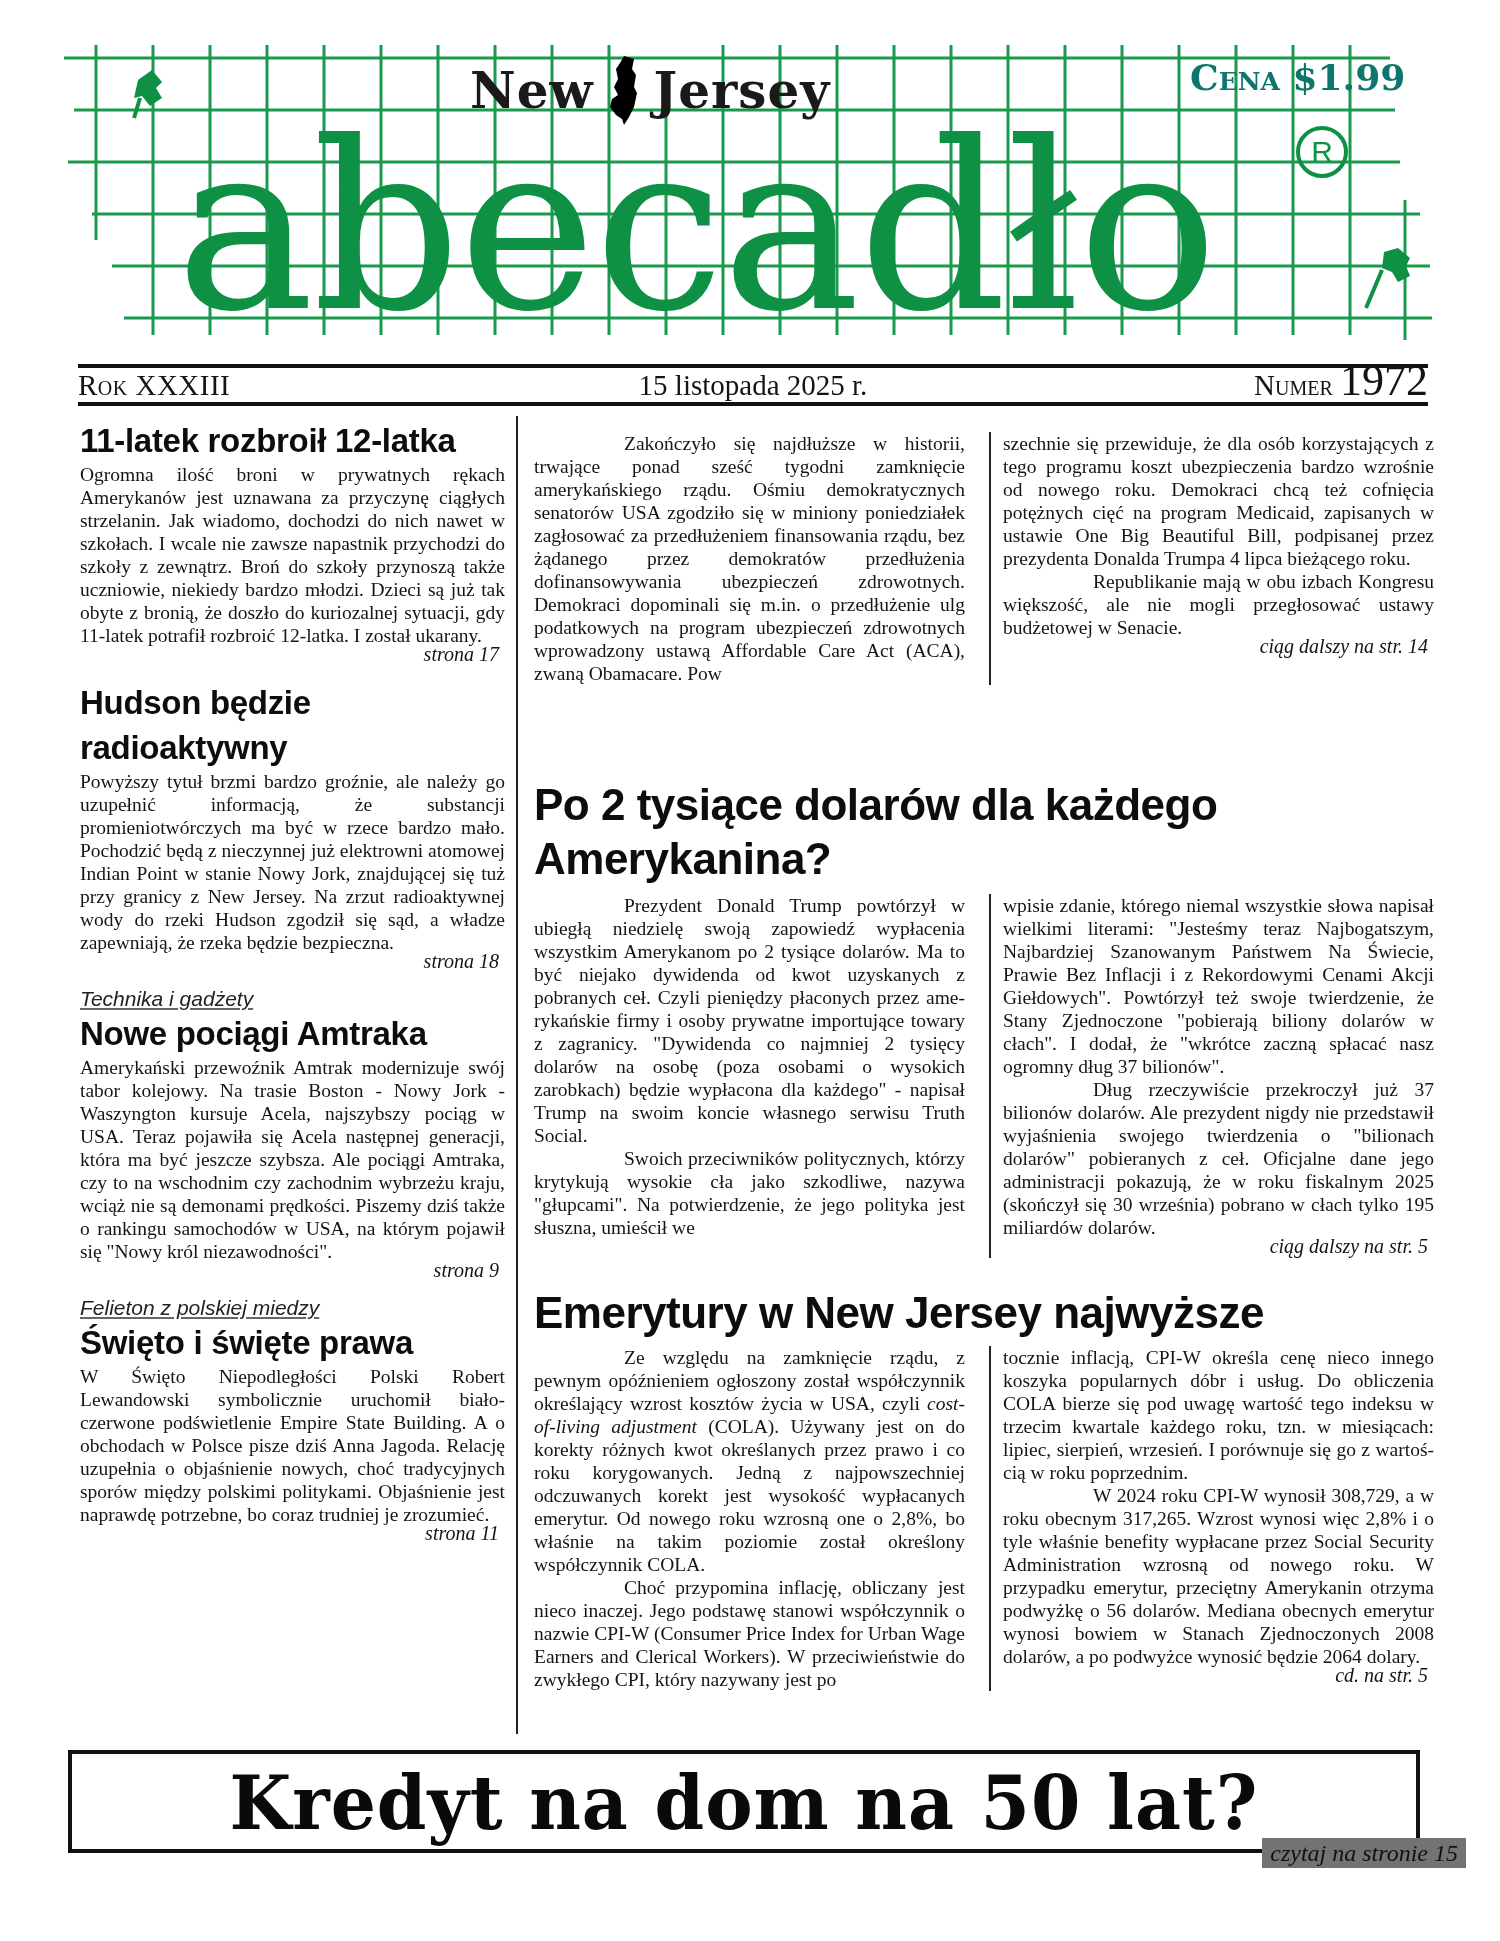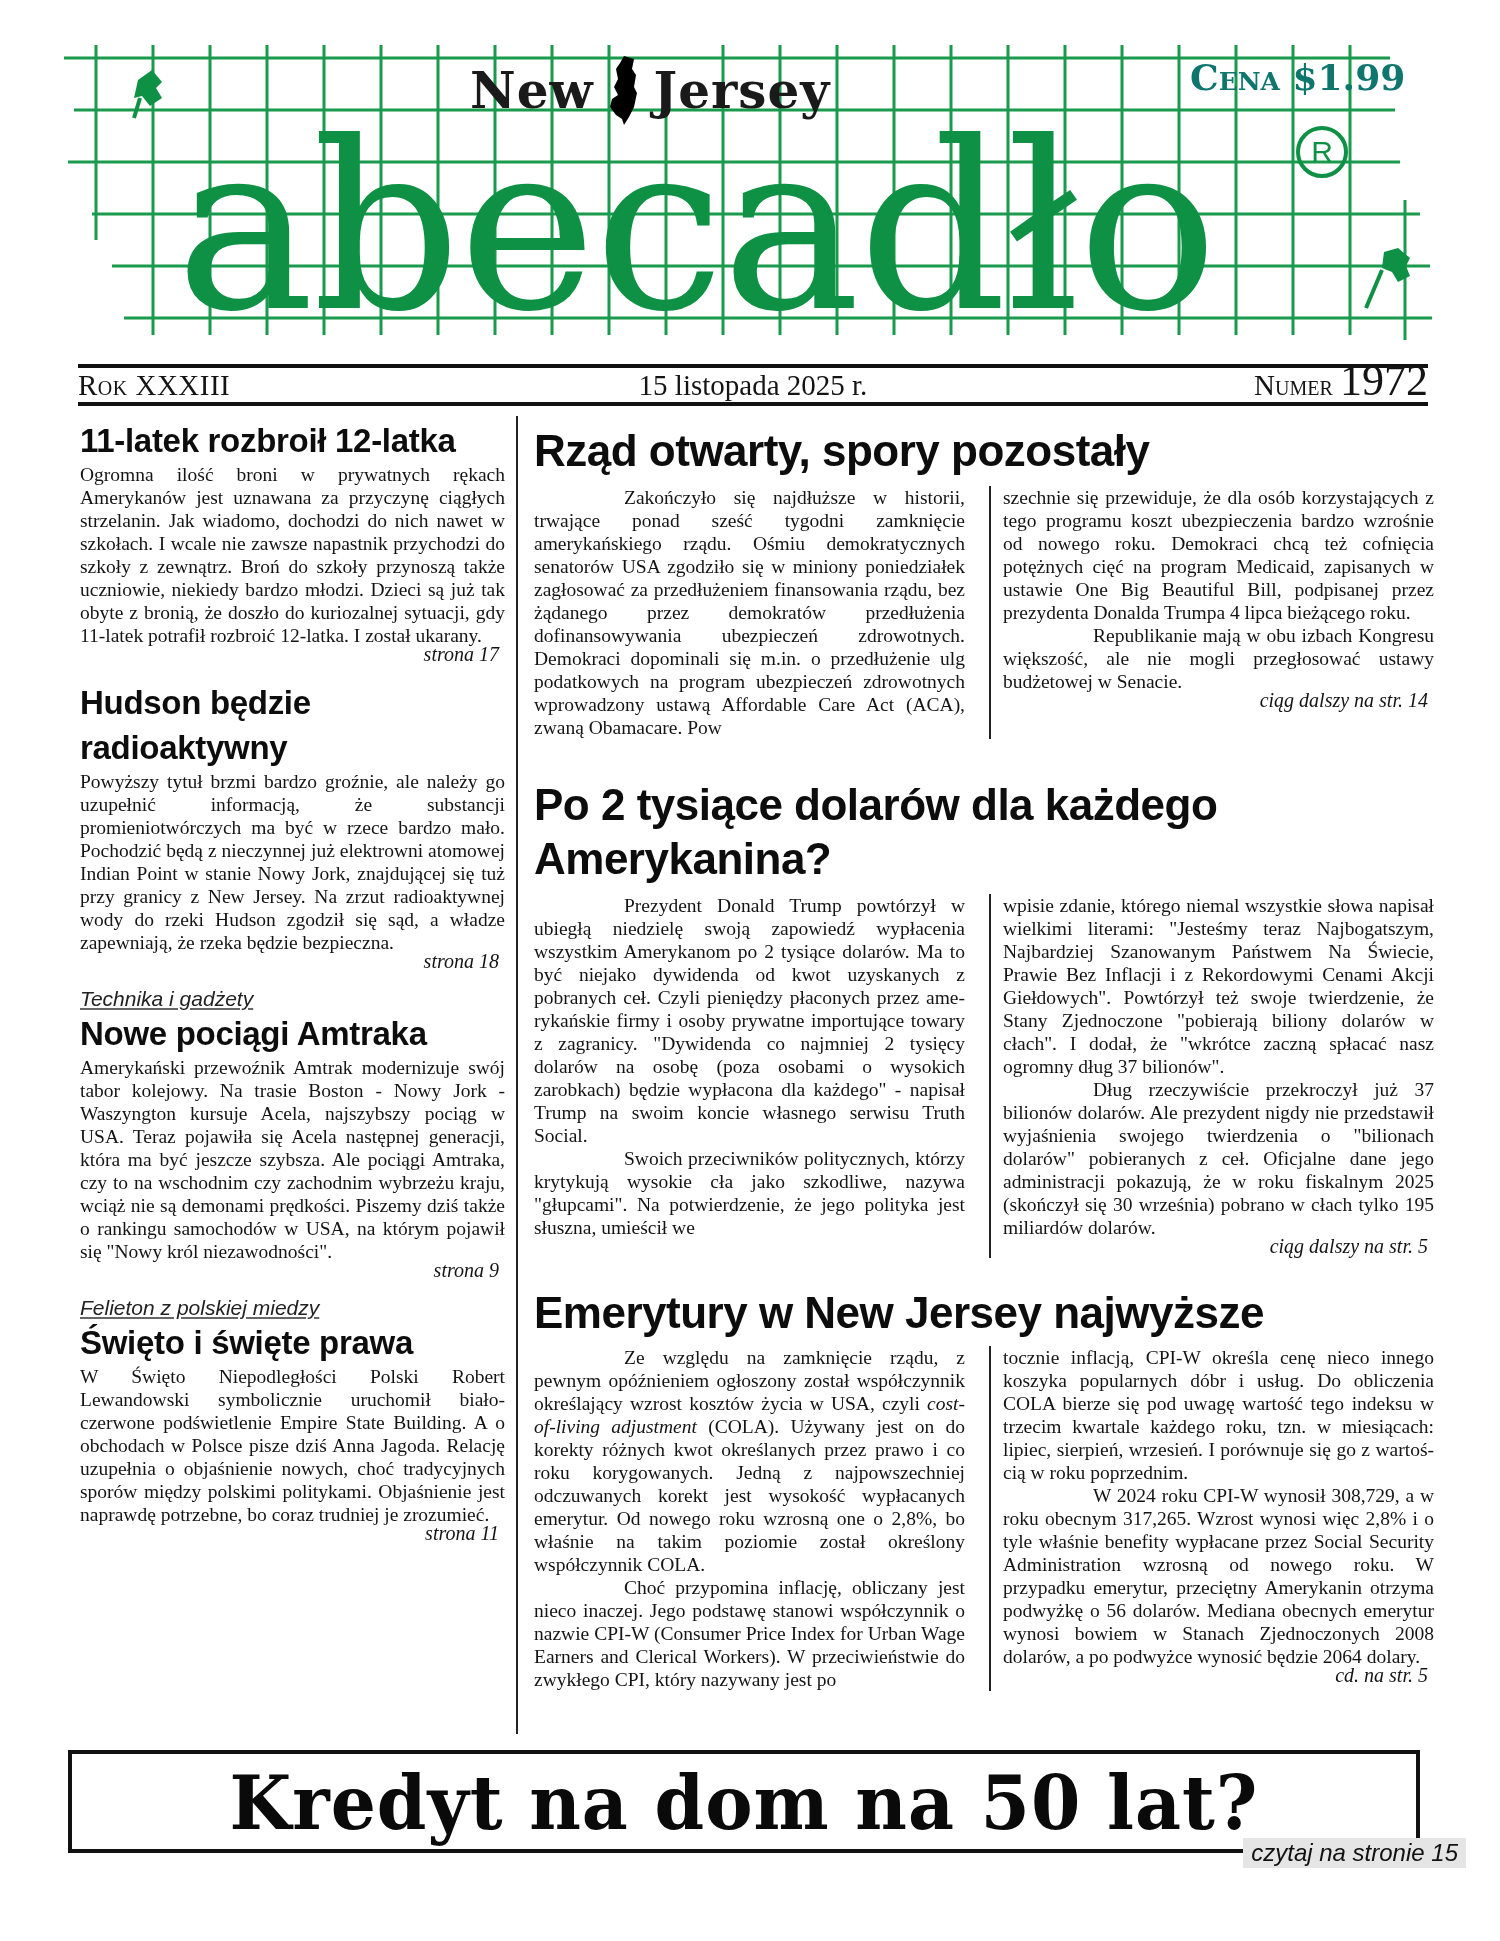--- a/index.html
+++ b/index.html
@@ -39,21 +39,21 @@
   .two-cols { display: flex; gap: 0; position: relative; }
   .two-cols .c { width: 438px; }
   .two-cols .c.left { padding-right: 24px; }
   .two-cols .c.right { padding-left: 12px; border-left: 2px solid #222; }
   .indent { text-indent: 90px; }
   .ital { font-style: italic; }
 
   
   .banner { position: absolute; left: 68px; top: 1750px; width: 1352px; height: 103px; border: 4px solid #111; box-sizing: border-box; }
   .banner-text { position: absolute; left: 0; right: 0; top: 4px; text-align: center; font-family: "DejaVu Serif", serif; font-weight: bold; font-size: 74px; line-height: 90px; letter-spacing: 1px; transform: scaleX(0.96); color: #0a0a0a; }
-  .banner-ref { position: absolute; right: 34px; top: 1838px; background: #e5e5e5; padding: 0 8px; font-family: Liberation Sans, sans-serif; font-style: italic; font-size: 24px; line-height: 30px; color: #111; }
+  .banner-ref { position: absolute; right: 34px; top: 1838px; background: #737373; padding: 0 8px; font-family: Liberation Serif, serif; font-style: italic; font-size: 24px; line-height: 30px; color: #111; }
 </style>
 </head>
 <body>
 
 <div class="masthead">
   <svg class="grid-svg" width="1500" height="360" viewBox="0 0 1500 360">
     <g stroke="#1a9a4c" stroke-width="3">
 
       <line x1="64" y1="58" x2="1390" y2="58"></line>
       <line x1="74" y1="110" x2="1395" y2="110"></line>
@@ -151,21 +151,20 @@
 
   <div class="story">
     <div class="kicker">Felieton z polskiej miedzy</div>
     <h2 class="story-head">Święto i święte prawa</h2>
     <p class="body-text">W Święto Niepodległości Polski Robert Lewandowski symbolicznie uruchomił biało-czerwone podświetlenie Empire State Building. A o obchodach w Polsce pisze dziś Anna Jagoda. Relację uzupełnia o objaś­nienie nowych, choć tradycyjnych sporów między polskimi politykami. Objaśnienie jest naprawdę potrzebne, bo coraz trudniej je zrozumieć.</p>
     <div class="ref">strona 11</div>
   </div>
 </div>
 
 <div class="main-col" style="top:424px;">
-  <h1 class="main-head">Rząd otwarty, spory pozostały</h1>
   <div class="two-cols" style="margin-top:8px;">
     <div class="c left">
       <p class="body-text indent">Zakończyło się najdłuższe w historii, trwające ponad sześć tygodni zamknięcie amerykańskiego rządu. Ośmiu demokratycz­nych senatorów USA zgodziło się w miniony poniedziałek zagłosować za przedłużeniem finansowania rządu, bez żądanego przez demokratów przedłużenia dofinansowywa­nia ubezpieczeń zdrowotnych. Demokraci dopominali się m.in. o przedłużenie ulg po­datkowych na program ubezpieczeń zdro­wotnych wprowadzony ustawą Affordable Care Act (ACA), zwaną Obamacare. Pow­</p>
     </div>
     <div class="c right">
       <p class="body-text">szechnie się przewiduje, że dla osób korzy­stających z tego programu koszt ubezpie­czenia bardzo wzrośnie od nowego roku. Demokraci chcą też cofnięcia potężnych cięć na program Medicaid, zapisanych w ustawie One Big Beautiful Bill, podpisanej przez prezydenta Donalda Trumpa 4 lip­ca bieżącego roku.</p>
       <p class="body-text indent">Republikanie mają w obu izbach Kongresu większość, ale nie mogli przegło­sować ustawy budżetowej w Senacie.</p>
       <div class="ref">ciąg dalszy na str. 14</div>
     </div>
   </div>

